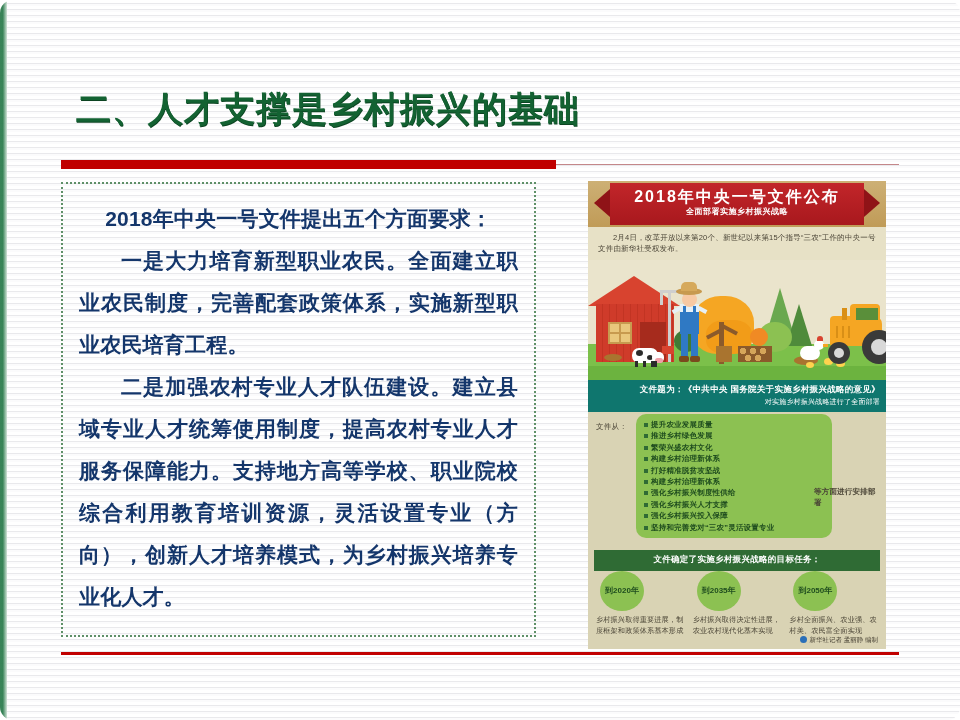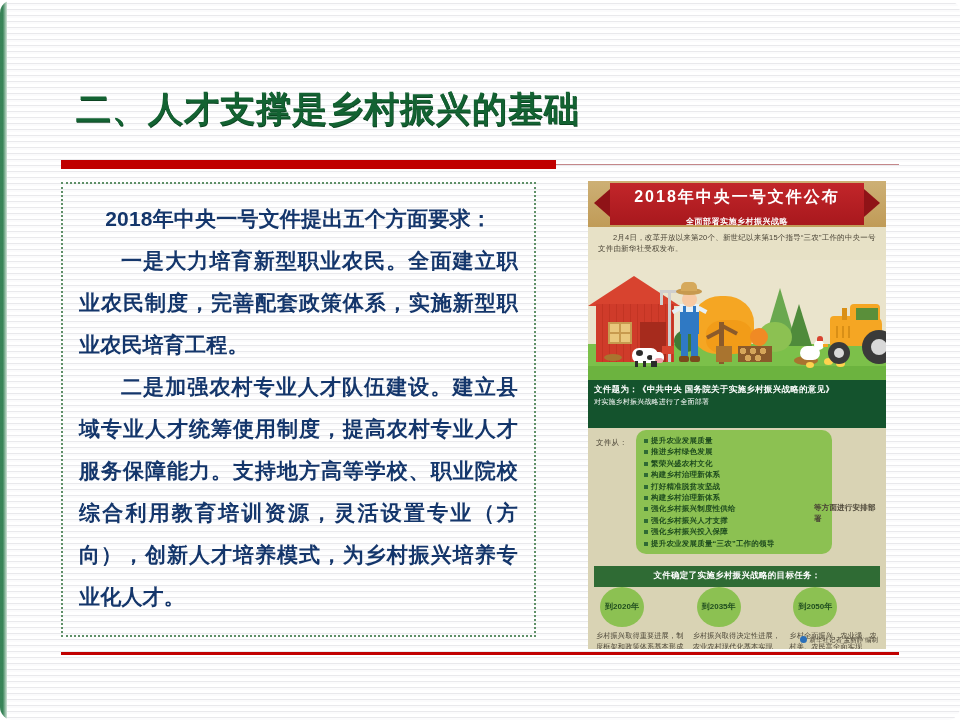--- a/index.html
+++ b/index.html
@@ -141,21 +141,21 @@
   #info-ribbon .ribbon-title {
     font-size: 16px;
     font-weight: bold;
     letter-spacing: 2px;
     line-height: 18px;
   }
   #info-ribbon .ribbon-sub {
     font-size: 8px;
     font-weight: bold;
     letter-spacing: .5px;
-    margin-top: 10px;
+    margin-top: 0;
   }
   
   #info-ribbon .tail {
     position: absolute;
     top: 8px;
     width: 0; height: 0;
     border-top: 14px solid transparent;
     border-bottom: 14px solid transparent;
   }
   #info-ribbon .tail.left  { left: 6px;  border-right: 16px solid #8f1317; }
@@ -302,24 +302,24 @@
   #farm .tr-pipe { position:absolute; left:254px; top:48px; width:5px; height:12px; background:#d98f16; }
   #farm .tr-wheelBig { position:absolute; left:274px; top:70px; width:34px; height:34px; background:#3a3a3a; border-radius:50%; }
   #farm .tr-hubBig   { position:absolute; left:283px; top:79px; width:16px; height:16px; background:#d9d9d9; border-radius:50%; }
   #farm .tr-wheelSm  { position:absolute; left:240px; top:82px; width:22px; height:22px; background:#3a3a3a; border-radius:50%; }
   #farm .tr-hubSm    { position:absolute; left:246px; top:88px; width:10px; height:10px; background:#d9d9d9; border-radius:50%; }
   #farm .tr-stripes  { position:absolute; left:248px; top:66px; width:18px; height:12px;
                        background-image: repeating-linear-gradient(to right, #d98f16 0 2px, transparent 2px 6px); }
 
   
   #info-doc-title {
-    background-color: #14532d;
+    background-color: #0f766e;
     color: #fff;
-    text-align: left;
-    padding: 4px 6px 21px 6px;
+    text-align: right;
+    padding: 4px 6px 5px 6px;
   }
   #info-doc-title .l1 { font-size: 8.5px; font-weight: bold; letter-spacing: .3px; line-height: 11px; }
   #info-doc-title .l2 { font-size: 7px; margin-top: 2px; letter-spacing: .2px; }
 
   
   #info-list-wrap {
     position: relative;
     background-color: #d9d3b4;
     padding: 6px 0 6px 0;
     min-height: 124px;
@@ -542,21 +542,21 @@
       <div id="info-list">
           <div class="li"><span class="bul"></span><span>提升农业发展质量</span></div>
           <div class="li"><span class="bul"></span><span>推进乡村绿色发展</span></div>
           <div class="li"><span class="bul"></span><span>繁荣兴盛农村文化</span></div>
           <div class="li"><span class="bul"></span><span>构建乡村治理新体系</span></div>
           <div class="li"><span class="bul"></span><span>打好精准脱贫攻坚战</span></div>
           <div class="li"><span class="bul"></span><span>构建乡村治理新体系</span></div>
           <div class="li"><span class="bul"></span><span>强化乡村振兴制度性供给</span></div>
           <div class="li"><span class="bul"></span><span>强化乡村振兴人才支撑</span></div>
           <div class="li"><span class="bul"></span><span>强化乡村振兴投入保障</span></div>
-          <div class="li"><span class="bul"></span><span>提升农业发展质量“三农”工作的领导</span></div>
+          <div class="li"><span class="bul"></span><span>坚持和完善党对“三农”灵活设置专业</span></div>
         </div>
       <div id="info-side-note">等方面进行安排部署</div>
     </div>
 
     <div id="info-goal-bar">文件确定了实施乡村振兴战略的目标任务：</div>
 
     <div id="info-miles">
         <div class="mile">
           <div class="circle">到2020年</div>
           <div class="mdesc">乡村振兴取得重要进展，制度框架和政策体系基本形成</div>

